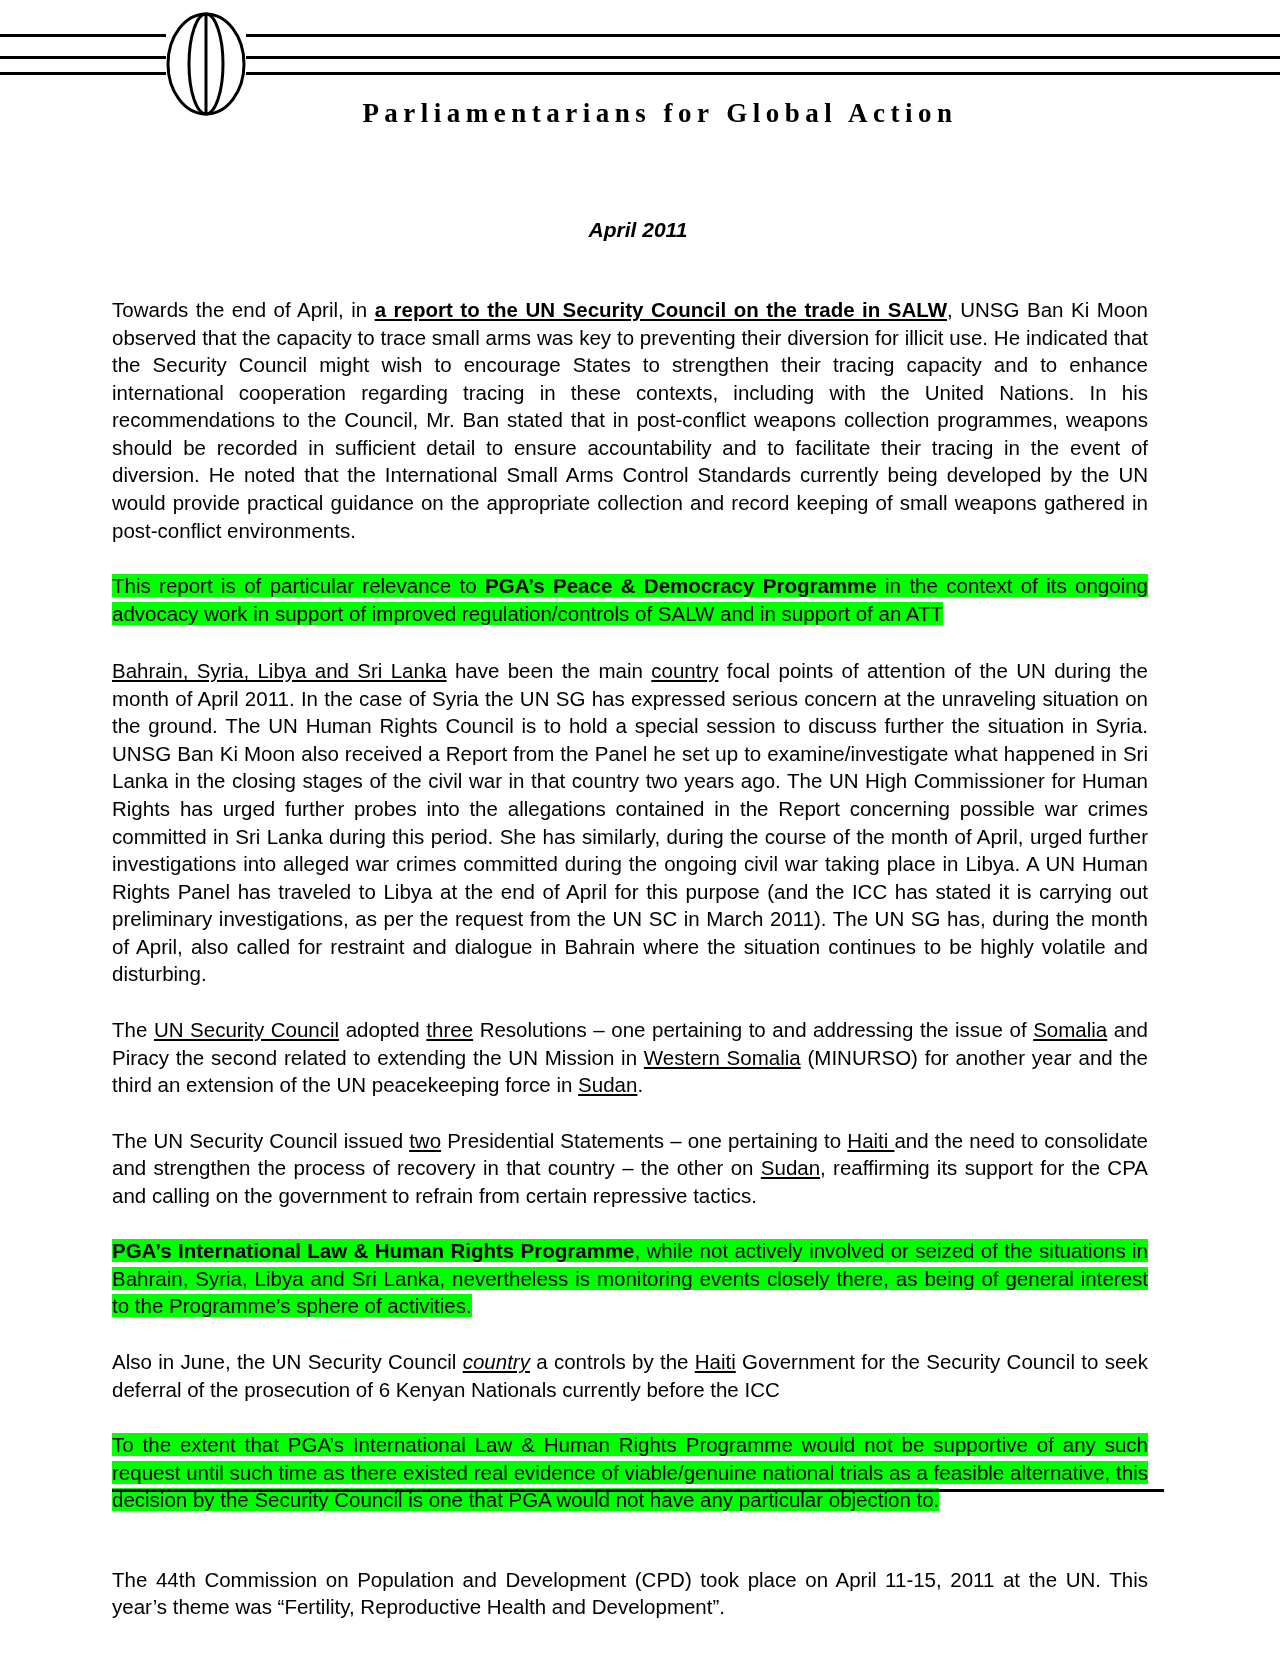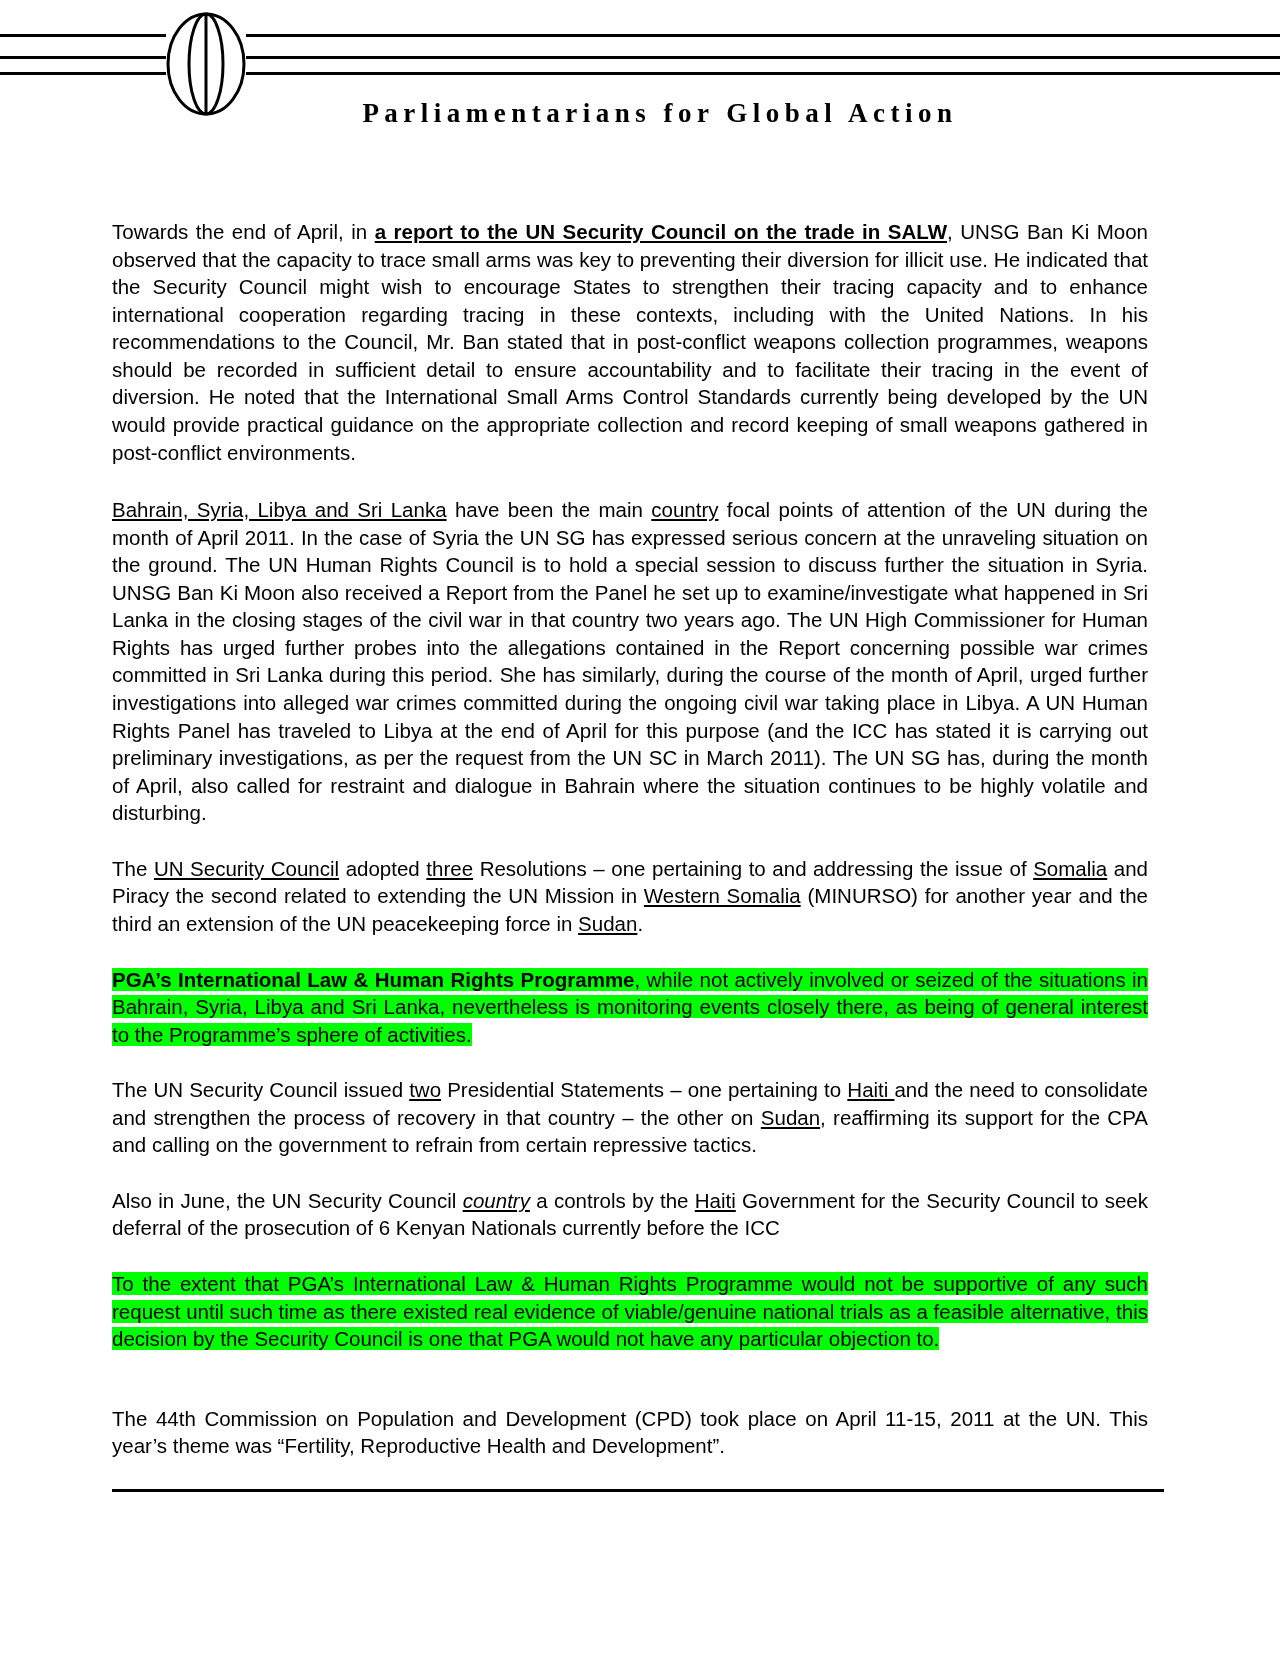--- a/index.html
+++ b/index.html
@@ -133,31 +133,33 @@
         <ellipse cx="40" cy="52" rx="17" ry="50" fill="none" stroke="#000000" stroke-width="3"></ellipse>
         <line x1="40" y1="2" x2="40" y2="102" stroke="#000000" stroke-width="3"></line>
       </svg>
     </div>
 
     <div class="org-name">Parliamentarians for Global Action</div>
   </div>
 
   <div class="content">
 
+    <div class="doc-date">April 2011</div>
 
     <p class="para"><span>Towards the end of April, in </span><b><u>a report to the UN Security Council on the trade in SALW</u></b><span>, UNSG Ban Ki Moon observed that the capacity to trace small arms was key to preventing their diversion for illicit use. He indicated that the Security Council might wish to encourage States to strengthen their tracing capacity and to enhance international cooperation regarding tracing in these contexts, including with the United Nations. In his recommendations to the Council, Mr. Ban stated that in post-conflict weapons collection programmes, weapons should be recorded in sufficient detail to ensure accountability and to facilitate their tracing in the event of diversion. He noted that the International Small Arms Control Standards currently being developed by the UN would provide practical guidance on the appropriate collection and record keeping of small weapons gathered in post-conflict environments.</span></p>
 
+    <p class="para"><span class="hl"><span>This report is of particular relevance to </span><b>PGA’s Peace &amp; Democracy Programme</b><span> in the context of its ongoing advocacy work in support of improved regulation/controls of SALW and in support of an ATT</span></span></p>
 
     <p class="para" style="margin-top:30px;"><u>Bahrain, Syria, Libya and Sri Lanka</u><span> have been the main </span><u>country</u><span> focal points of attention of the UN during the month of April 2011. In the case of Syria the UN SG has expressed serious concern at the unraveling situation on the ground. The UN Human Rights Council is to hold a special session to discuss further the situation in Syria. UNSG Ban Ki Moon also received a Report from the Panel he set up to examine/investigate what happened in Sri Lanka in the closing stages of the civil war in that country two years ago. The UN High Commissioner for Human Rights has urged further probes into the allegations contained in the Report concerning possible war crimes committed in Sri Lanka during this period. She has similarly, during the course of the month of April, urged further investigations into alleged war crimes committed during the ongoing civil war taking place in Libya. A UN Human Rights Panel has traveled to Libya at the end of April for this purpose (and the ICC has stated it is carrying out preliminary investigations, as per the request from the UN SC in March 2011). The UN SG has, during the month of April, also called for restraint and dialogue in Bahrain where the situation continues to be highly volatile and disturbing.</span></p>
 
     <p class="para"><span>The </span><u>UN Security Council</u><span> adopted </span><u>three</u><span> Resolutions – one pertaining to and addressing the issue of </span><u>Somalia</u><span> and Piracy the second related to extending the UN Mission in </span><u>Western Somalia</u><span> (MINURSO) for another year and the third an extension of the UN peacekeeping force in </span><u>Sudan</u><span>.</span></p>
 
+    <p class="para"><span>The UN Security Council issued </span><u>two</u><span> Presidential Statements – one pertaining to </span><u>Haiti </u><span>and the need to consolidate and strengthen the process of recovery in that country – the other on </span><u>Sudan</u><span>, reaffirming its support for the CPA and calling on the government to refrain from certain repressive tactics.</span></p>
+
     <p class="para"><span class="hl"><b>PGA’s International Law &amp; Human Rights Programme</b><span>, while not actively involved or seized of the situations in Bahrain, Syria, Libya and Sri Lanka, nevertheless is monitoring events closely there, as being of general interest to the Programme’s sphere of activities.</span></span></p>
-
-    <p class="para"><span>The UN Security Council issued </span><u>two</u><span> Presidential Statements – one pertaining to </span><u>Haiti </u><span>and the need to consolidate and strengthen the process of recovery in that country – the other on </span><u>Sudan</u><span>, reaffirming its support for the CPA and calling on the government to refrain from certain repressive tactics.</span></p>
 
     <p class="para"><span>Also in June, the UN Security Council </span><i><u>country</u></i><span> a controls by the </span><u>Haiti</u><span> Government for the Security Council to seek deferral of the prosecution of 6 Kenyan Nationals currently before the ICC</span></p>
 
     <p class="para"><span class="hl">To the extent that PGA’s International Law &amp; Human Rights Programme would not be supportive of any such request until such time as there existed real evidence of viable/genuine national trials as a feasible alternative, this decision by the Security Council is one that PGA would not have any particular objection to.</span></p>
 
     <p class="para" style="margin-top:52px;">The 44th Commission on Population and Development (CPD) took place on April 11-15, 2011 at the UN. This year’s theme was “Fertility, Reproductive Health and Development”.</p>
 
   </div>
 
   <div class="bottom-rule"></div>

